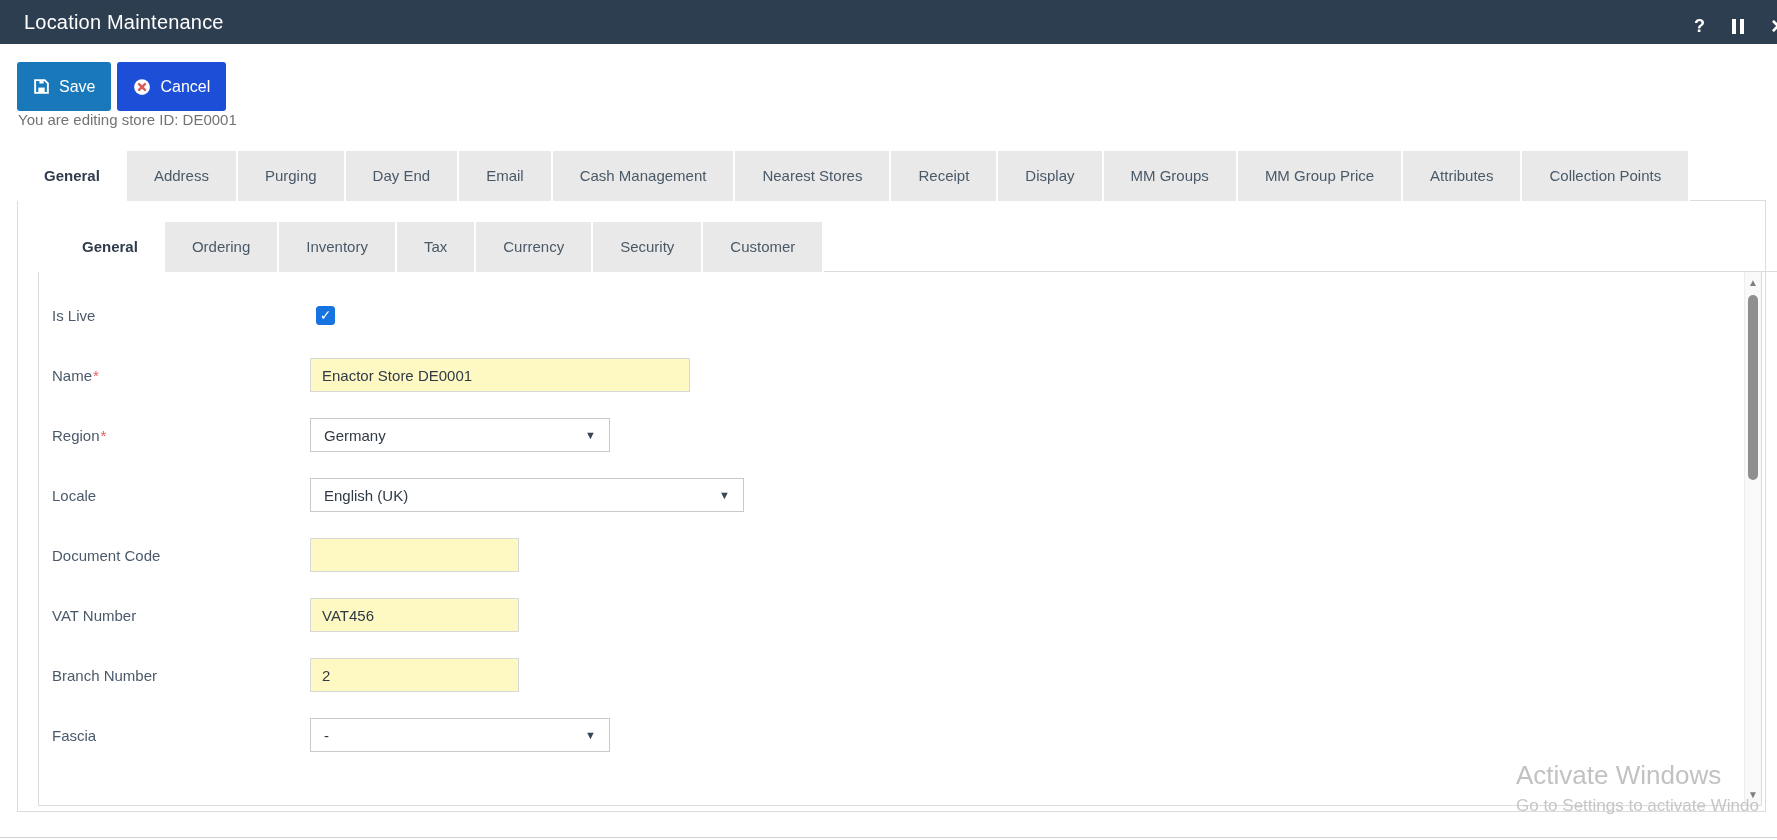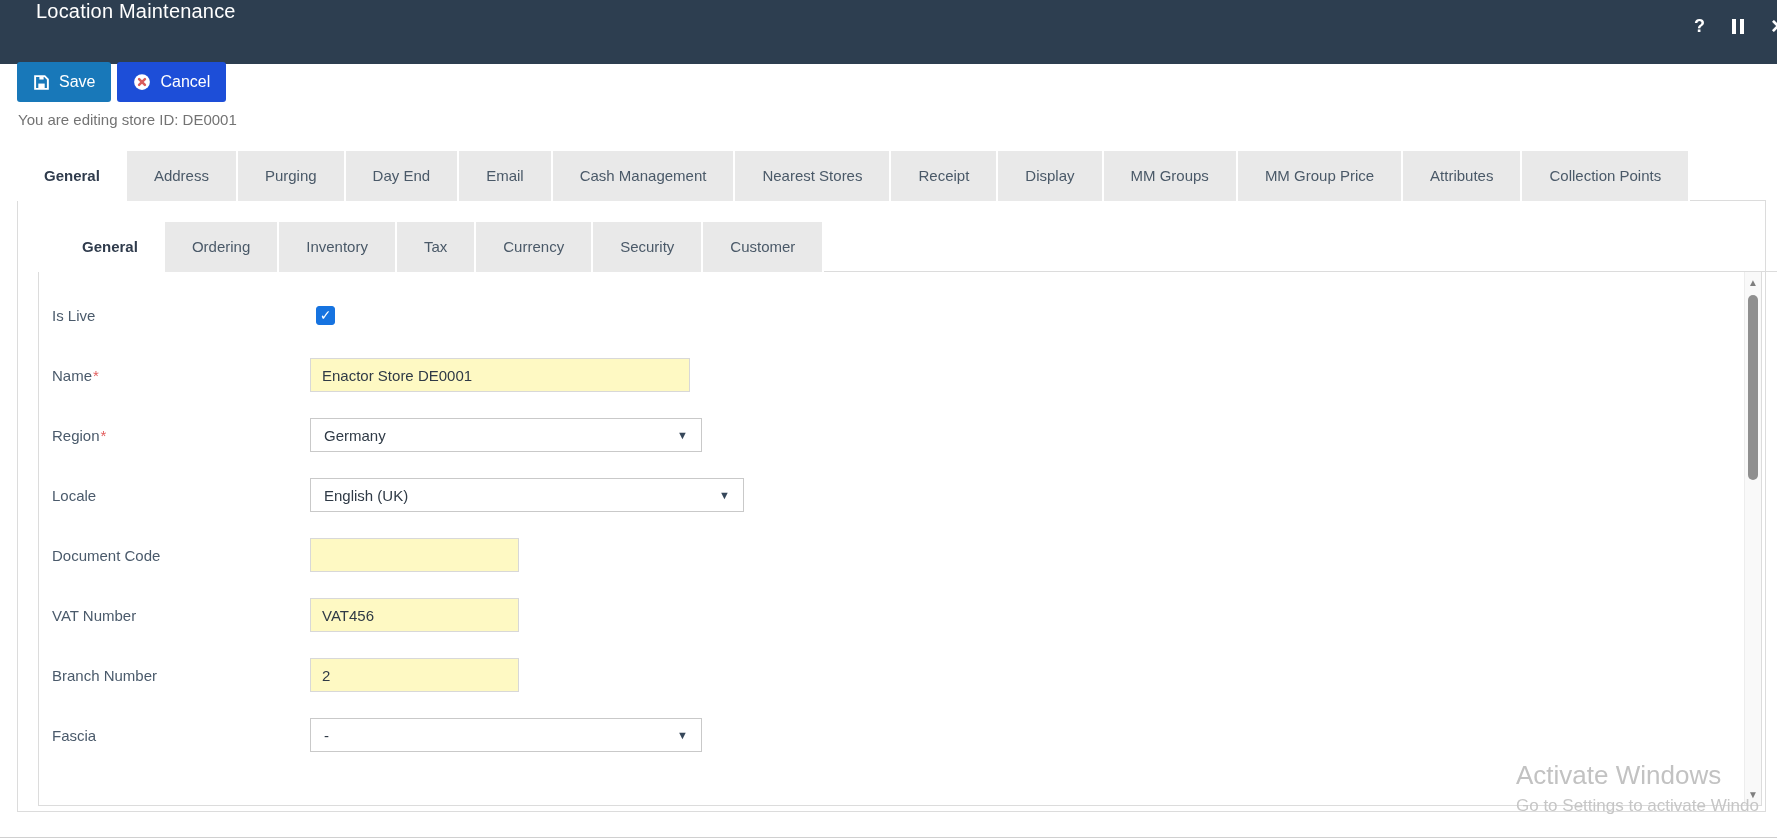--- a/index.html
+++ b/index.html
@@ -7,34 +7,34 @@
   body {
     position: relative;
     overflow: hidden;
     background: #ffffff;
     font-family: "Liberation Sans", sans-serif;
     color: #333;
   }
 
   
   .header {
-    position: absolute; top:0; left:0; width:1777px; height:64px;
-    background:#2d3e50; display:flex; align-items:flex-start; padding:0 36px;
+    position: absolute; top:0; left:0; width:1777px; height:44px;
+    background:#2d3e50; display:flex; align-items:center; padding:0 24px;
   }
   .header-title { color:#fff; font-size:20px; letter-spacing:.2px; }
   .header-icons { position:absolute; right:6px; top:0; height:52px; display:flex; align-items:center; gap:27px; }
   .hicon { color:#fff; font-weight:bold; font-size:18px; cursor:pointer; line-height:1; }
   .hicon.close { font-size:24px; margin-right:-14px; }
   .pause { display:flex; gap:4px; }
   .pause i { display:block; width:4px; height:15px; background:#fff; }
 
   
   .toolbar { position:absolute; top:62px; left:17px; display:flex; gap:6px; }
   .btn {
-    height:40px; display:inline-flex; align-items:center; gap:9px;
+    height:49px; display:inline-flex; align-items:center; gap:9px;
     padding:0 16px; border:none; border-radius:3px;
     color:#fff; font-size:16px; font-family:inherit; cursor:pointer;
   }
   .btn-save { background:#1878b9; }
   .btn-cancel { background:#1d4ed8; }
 
   .notice { position:absolute; top:111px; left:18px; font-size:15px; color:#737373; }
 
   
   .tabbar { position:absolute; left:17px; width:1749px; }
@@ -84,21 +84,21 @@
     height:34px; background:#fef9c3; border:1px solid #d8d8d8;
     font-family:inherit; font-size:15px; color:#2f3a46; padding:0 11px;
   }
   .txt.wide { width:380px; }
   .txt.narrow { width:209px; }
 
   .sel {
     height:34px; background:#fff; border:1px solid #c9c9c9;
     display:flex; align-items:center; padding:0 13px; cursor:pointer;
   }
-  .sel.select-md { width:392px; }
+  .sel.select-md { width:300px; }
   .sel.select-lg { width:434px; }
   .selval { font-size:15px; color:#2f3a46; flex:1; }
   .caret { font-size:11px; color:#36475a; margin-left:8px; }
 
   
   .sbar {
     position:absolute; top:0; right:0; width:17px; height:100%;
     background:#f9f9f9; border-left:1px solid #ededed; z-index:2;
   }
   .sb-up, .sb-down {

